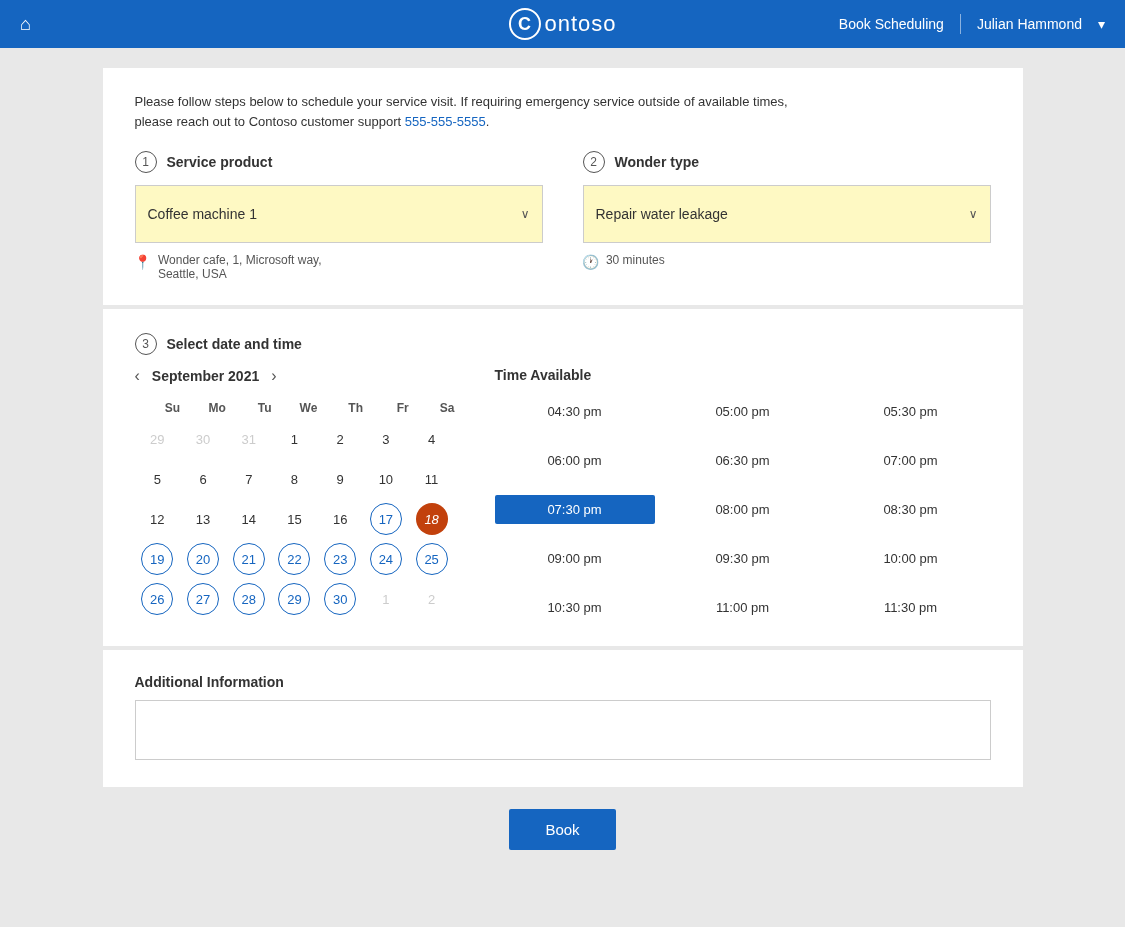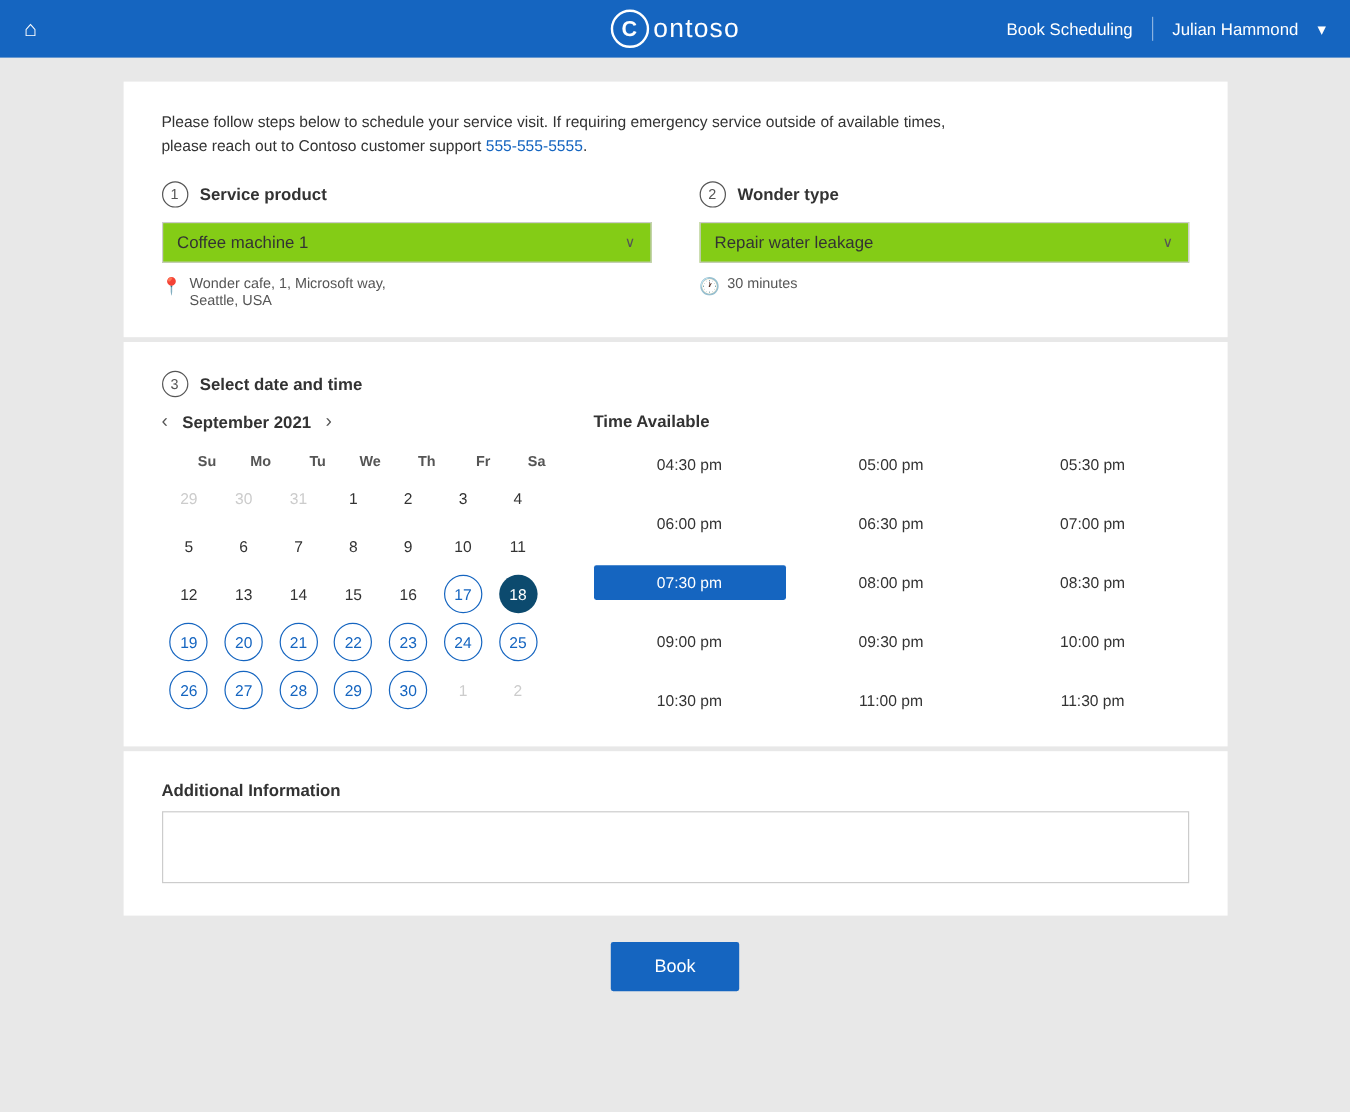--- a/index.html
+++ b/index.html
@@ -57,21 +57,21 @@
     .step-header { display: flex; align-items: center; gap: 10px; margin-bottom: 12px; }
     .step-number {
       width: 22px; height: 22px; border-radius: 50%;
       border: 1.5px solid #555; display: flex; align-items: center; justify-content: center;
       font-size: 12px; color: #555; flex-shrink: 0;
     }
     .step-title { font-size: 14px; font-weight: 600; color: #333; }
 
     
     .dropdown {
-      width: 100%; padding: 8px 12px; border: 1px solid #ccc; background: #84cc16;
+      width: 100%; padding: 20px 12px; border: 1px solid #ccc; background: #fef9c3;
       display: flex; justify-content: space-between; align-items: center;
       cursor: pointer; font-size: 14px; color: #333;
     }
     .dropdown-arrow { font-size: 12px; color: #555; }
 
     
     .meta-info { display: flex; align-items: flex-start; gap: 6px; margin-top: 10px; font-size: 12px; color: #555; }
     .meta-icon { font-size: 14px; flex-shrink: 0; margin-top: 1px; }
 
     
@@ -82,21 +82,21 @@
     
     .cal-nav { display: flex; align-items: center; gap: 12px; margin-bottom: 12px; }
     .cal-nav-btn { background: none; border: none; cursor: pointer; color: #555; font-size: 16px; }
     .cal-month { font-size: 14px; font-weight: 600; }
     .cal-grid { width: 100%; border-collapse: collapse; }
     .cal-grid th { font-size: 12px; color: #555; padding: 4px 0; text-align: right; width: 40px; }
     .cal-grid td { text-align: center; padding: 4px 0; font-size: 13px; color: #ccc; }
     .cal-day { width: 32px; height: 32px; display: inline-flex; align-items: center; justify-content: center; border-radius: 50%; cursor: pointer; }
     .cal-day.active-month { color: #333; }
     .cal-day.today { border: 1.5px solid #1565c0; color: #1565c0; }
-    .cal-day.selected { background: #0c4a6e; color: white; border: none; }
+    .cal-day.selected { background: #c2410c; color: white; border: none; font-style: italic; }
     .cal-day.in-range { border: 1.5px solid #1565c0; color: #1565c0; }
 
     
     .time-title { font-size: 14px; font-weight: 600; margin-bottom: 14px; }
     .time-grid { display: grid; grid-template-columns: repeat(3, 1fr); gap: 20px 8px; }
     .time-slot {
       padding: 7px 8px; text-align: center; font-size: 13px; color: #333;
       cursor: pointer; border-radius: 2px;
     }
     .time-slot.selected { background: #1565c0; color: white; border-radius: 2px; }

